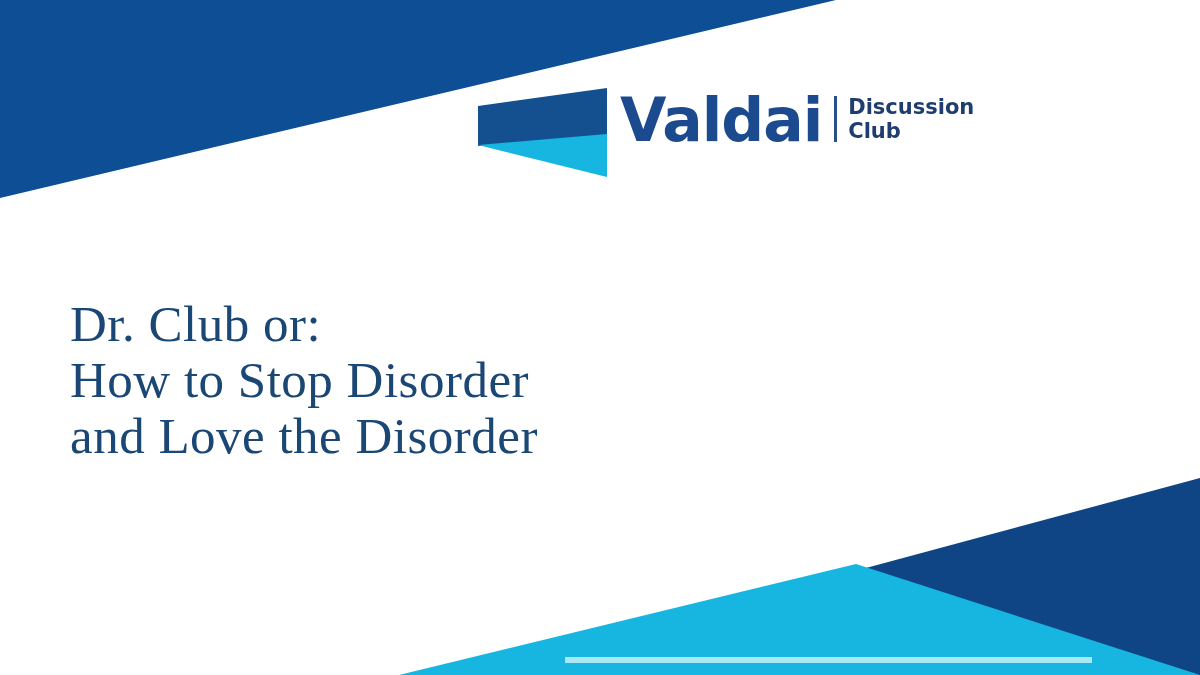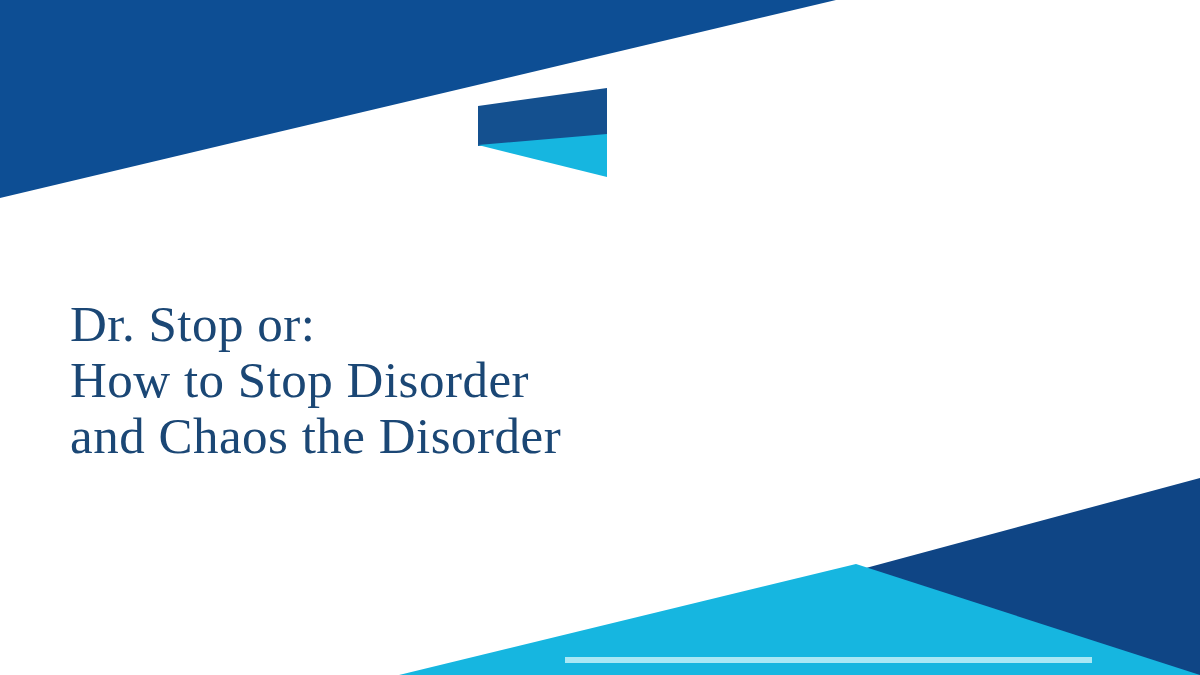--- a/index.html
+++ b/index.html
@@ -116,23 +116,31 @@
 
   <div id="logo-block">
     <div id="logo-mark">
       <svg viewBox="0 0 138 96" width="138" height="96" xmlns="http://www.w3.org/2000/svg">
 
         <polygon points="0,22 129,4 129,52 0,62" fill="#14508f"></polygon>
 
         <polygon points="0,61 129,50 129,93" fill="#16b6e0"></polygon>
       </svg>
     </div>
+    <div id="logo-wordmark">
+      <span id="valdai-text">Valdai</span>
+      <span id="logo-divider"></span>
+      <span id="logo-sub">
+        <span>Discussion</span><br>
+        <span>Club</span>
+      </span>
+    </div>
   </div>
 
   <div id="title-block">
-    <div class="title-line">Dr. Stop or:</div>
+    <div class="title-line">Dr. Club or:</div>
     <div class="title-line">How to Stop Disorder</div>
-    <div class="title-line">and Chaos the Disorder</div>
+    <div class="title-line">and Love the Disorder</div>
   </div>
 
   <div id="accent-rule"></div>
 
 </div>
 
 </body></html>

